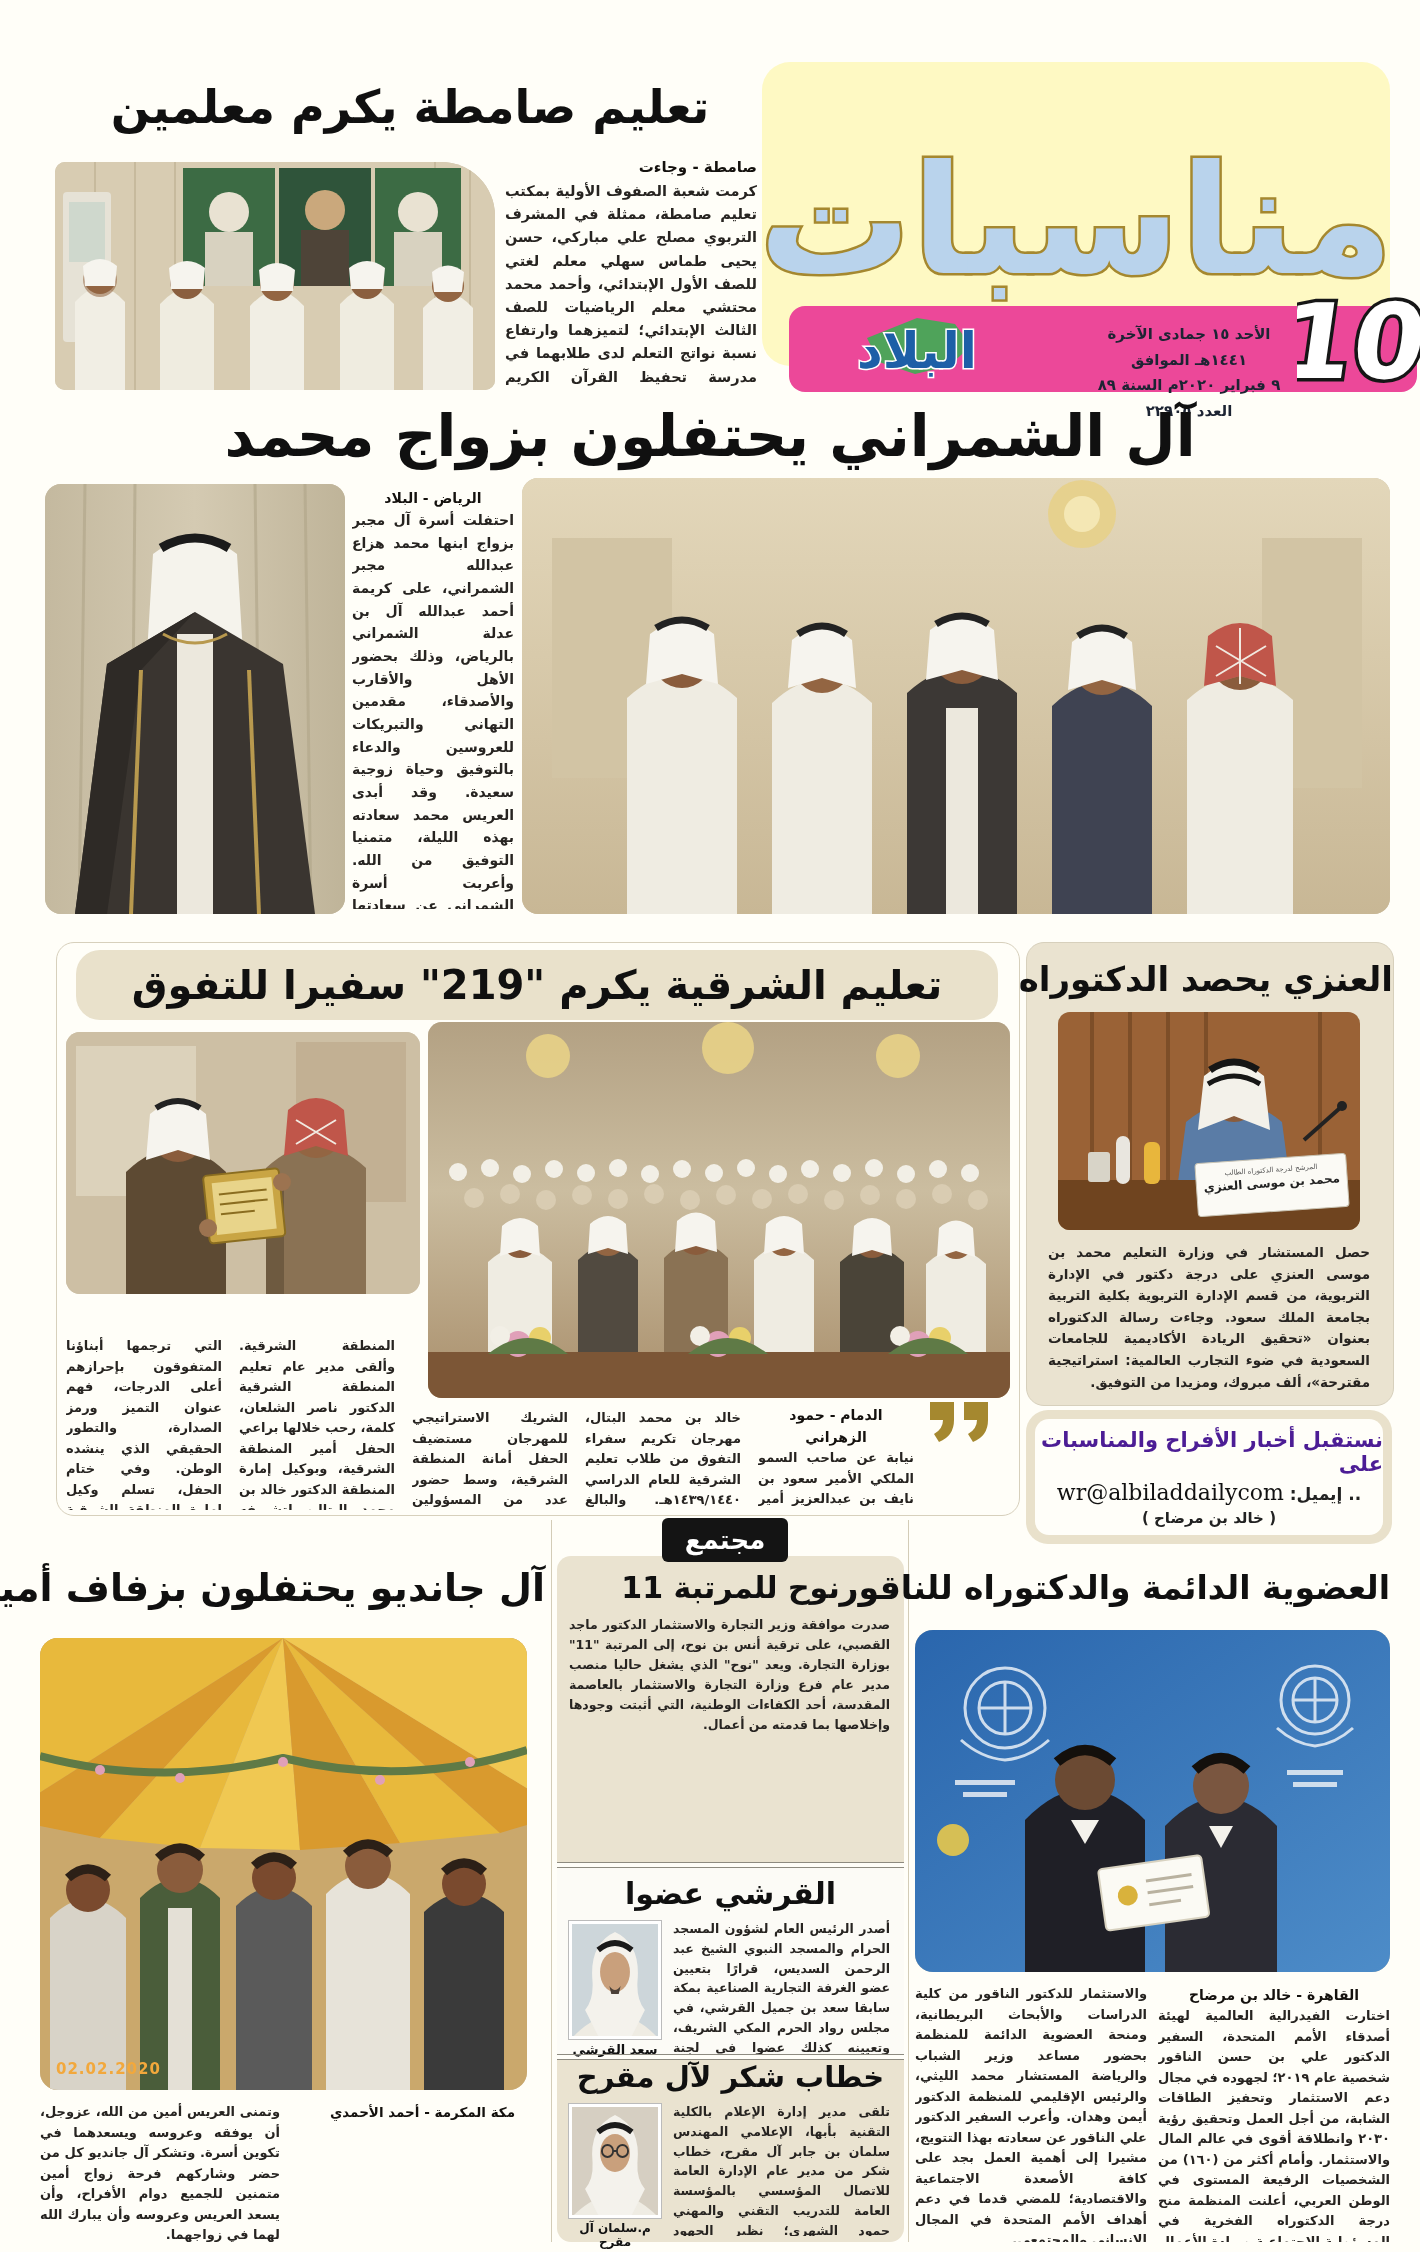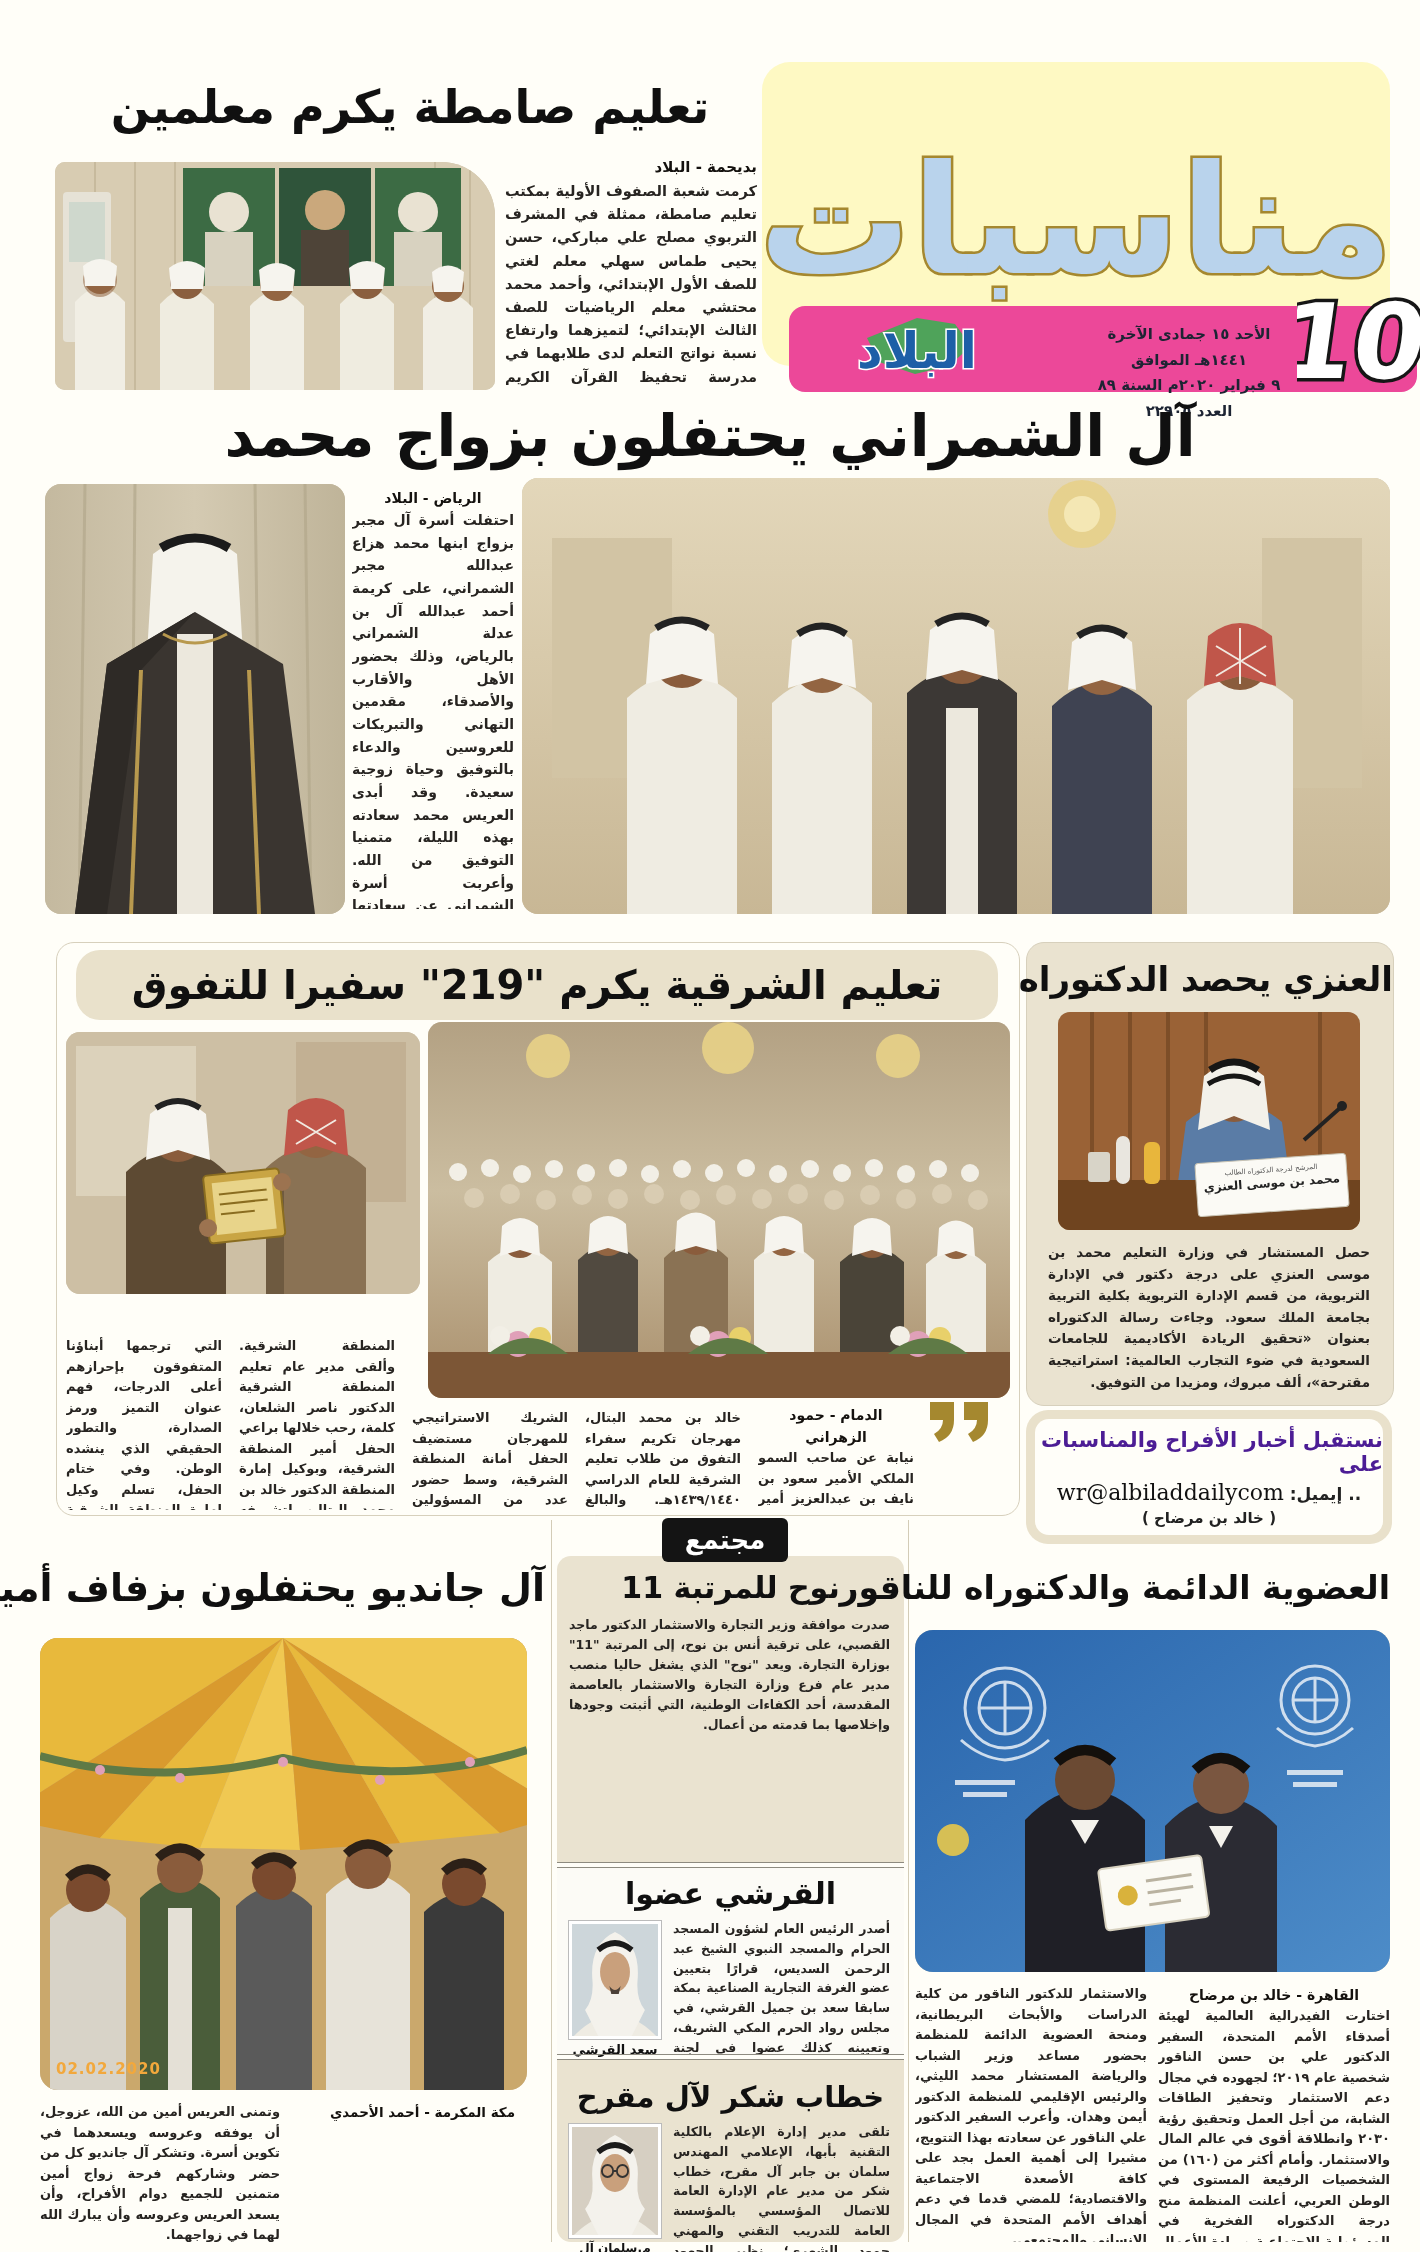--- a/index.html
+++ b/index.html
@@ -66,21 +66,21 @@
         <circle cx="312" cy="120" r="17" fill="#8a5f3f"></circle>
         <path d="M294,106 Q312,92 330,106 L328,127 L296,127 Z" fill="#f6f4ee"></path>
       <path d="M368,228 L368,146 Q393,118 418,146 L418,228 Z" fill="#f1eee4"></path>
         <circle cx="393" cy="124" r="16" fill="#936542"></circle>
         <path d="M377,110 Q393,97 409,110 L407,130 L379,130 Z" fill="#f6f4ee"></path>
     </g>
   </svg>
 </div>
 
 <div class="abs" style="left:505px;top:158px;width:252px;height:236px">
-  <div class="byline" style="text-align:right;font-size:15px;margin-bottom:4px">بديحمة - البلاد</div>
+  <div class="byline" style="text-align:right;font-size:15px;margin-bottom:4px">صامطة - وجاءت</div>
   <div class="body-text" style="font-size:14.5px;line-height:1.6;height:212px">كرمت شعبة الصفوف الأولية بمكتب تعليم صامطة، ممثلة في المشرف التربوي مصلح علي مباركي، حسن يحيى طماس سهلي معلم لغتي للصف الأول الإبتدائي، وأحمد محمد محتشي معلم الرياضيات للصف الثالث الإبتدائي؛ لتميزهما وارتفاع نسبة نواتج التعلم لدى طلابهما في مدرسة تحفيظ القرآن الكريم بديحمة، وذلك بحضور وكيل المدرسة حسام مدخلي.</div>
 </div>
 
 <div class="panel" style="left:762px;top:62px;width:628px;height:304px;background:#fef9c3;border-radius:28px">
   <svg viewBox="0 0 628 238" style="width:100%;height:100%">
     <text x="314" y="178" font-size="152" font-weight="bold" text-anchor="middle" fill="#b9d3ec" stroke="#a5882f" stroke-width="5" paint-order="stroke">مناسبات</text>
   </svg>
 </div>
 
 <div class="panel" style="left:789px;top:306px;width:628px;height:86px;background:#ec4899;border-radius:16px">
@@ -436,21 +436,21 @@
           </svg>
         </div>
         <div class="mini-cap">سعد القرشي</div>
       </div>
       <div class="body-text" style="font-size:12.5px;line-height:1.58;height:138px">أصدر الرئيس العام لشؤون المسجد الحرام والمسجد النبوي الشيخ عبد الرحمن السديس، قرارًا بتعيين عضو الغرفة التجارية الصناعية بمكة سابقا سعد بن جميل القرشي، في مجلس رواد الحرم المكي الشريف، وتعيينه كذلك عضوا في لجنة الخدمات المساندة بالحرم المكي الشريف.</div>
     </div>
   </div>
   <div class="divider-double" style="top:498px"></div>
 
   <div class="abs" style="left:0;top:504px;width:100%;height:182px;background:#eae3d0;border-radius:0 0 14px 14px">
-    <div class="sec-title" style="font-size:29px;padding-top:20px">خطاب شكر لآل مقرح</div>
+    <div class="sec-title" style="font-size:29px;padding-top:0">خطاب شكر لآل مقرح</div>
     <div style="padding:8px 14px 0 12px;direction:rtl">
       <div class="mini-photo" style="width:92px">
         <div class="ph" style="height:108px">
           <svg viewBox="0 0 92 108" preserveAspectRatio="none">
             <rect width="92" height="108" fill="#d6cfc2"></rect>
             <path d="M2,108 Q46,68 90,108 Z" fill="#efece3"></path>
             <path d="M46,8 Q18,20 22,56 Q23,72 14,82 L28,108 h36 L78,82 Q69,72 70,56 Q74,20 46,8 Z" fill="#f4f2ec"></path>
             <ellipse cx="46" cy="46" rx="16" ry="19" fill="#c9a07c"></ellipse>
             <path d="M28,25 Q46,11 64,25" stroke="#1b1b1b" stroke-width="6" fill="none"></path>
             <circle cx="38" cy="44" r="6" fill="none" stroke="#333" stroke-width="2"></circle>

